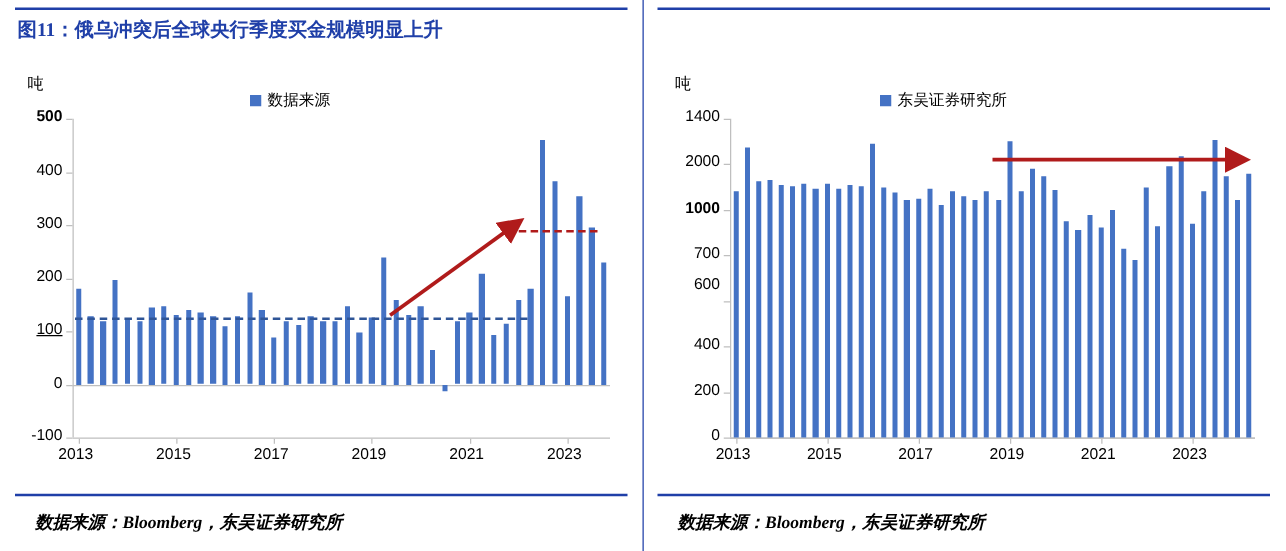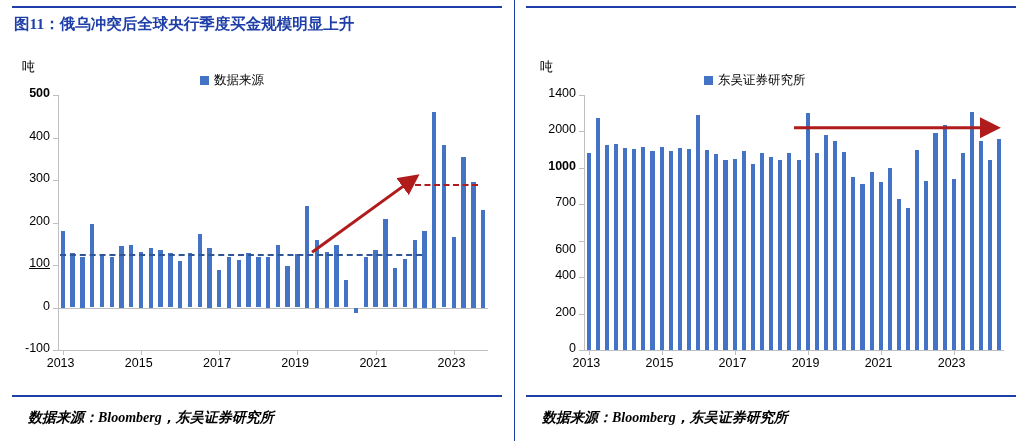--- a/index.html
+++ b/index.html
@@ -259,21 +259,21 @@
       <span>东吴证券研究所</span>
     </div>
 
     <div class="plot" id="plot12" style="left:70px; top:95px; width:420px; height:255px;">
         <div class="tick-label" style="right: 428px; top: 246px; width: 46px;">0</div>
         <div class="axis-line" style="left: -5px; top: 255px; width: 5px; height: 1px;"></div>
         <div class="tick-label" style="right: 428px; top: 209.571px; width: 46px;">200</div>
         <div class="axis-line" style="left: -5px; top: 218.571px; width: 5px; height: 1px;"></div>
         <div class="tick-label" style="right: 428px; top: 173.143px; width: 46px;">400</div>
         <div class="axis-line" style="left: -5px; top: 182.143px; width: 5px; height: 1px;"></div>
-        <div class="tick-label" style="right: 428px; top: 147px; width: 46px;">600</div>
+        <div class="tick-label" style="right: 428px; top: 125px; width: 46px;">600</div>
         <div class="axis-line" style="left: -5px; top: 145.714px; width: 5px; height: 1px;"></div>
         <div class="tick-label" style="right: 428px; top: 100.286px; width: 46px;">700</div>
         <div class="axis-line" style="left: -5px; top: 109.286px; width: 5px; height: 1px;"></div>
         <div class="tick-label" style="right: 428px; top: 63.8571px; width: 46px; font-weight: bold;">1000</div>
         <div class="axis-line" style="left: -5px; top: 72.8571px; width: 5px; height: 1px;"></div>
         <div class="tick-label" style="right: 428px; top: 27.4286px; width: 46px;">2000</div>
         <div class="axis-line" style="left: -5px; top: 36.4286px; width: 5px; height: 1px;"></div>
         <div class="tick-label" style="right: 428px; top: -9px; width: 46px;">1400</div>
         <div class="axis-line" style="left: -5px; top: 0px; width: 5px; height: 1px;"></div>
         <div class="axis-line" style="left: 0px; top: 0px; width: 1px; height: 255px;"></div>

